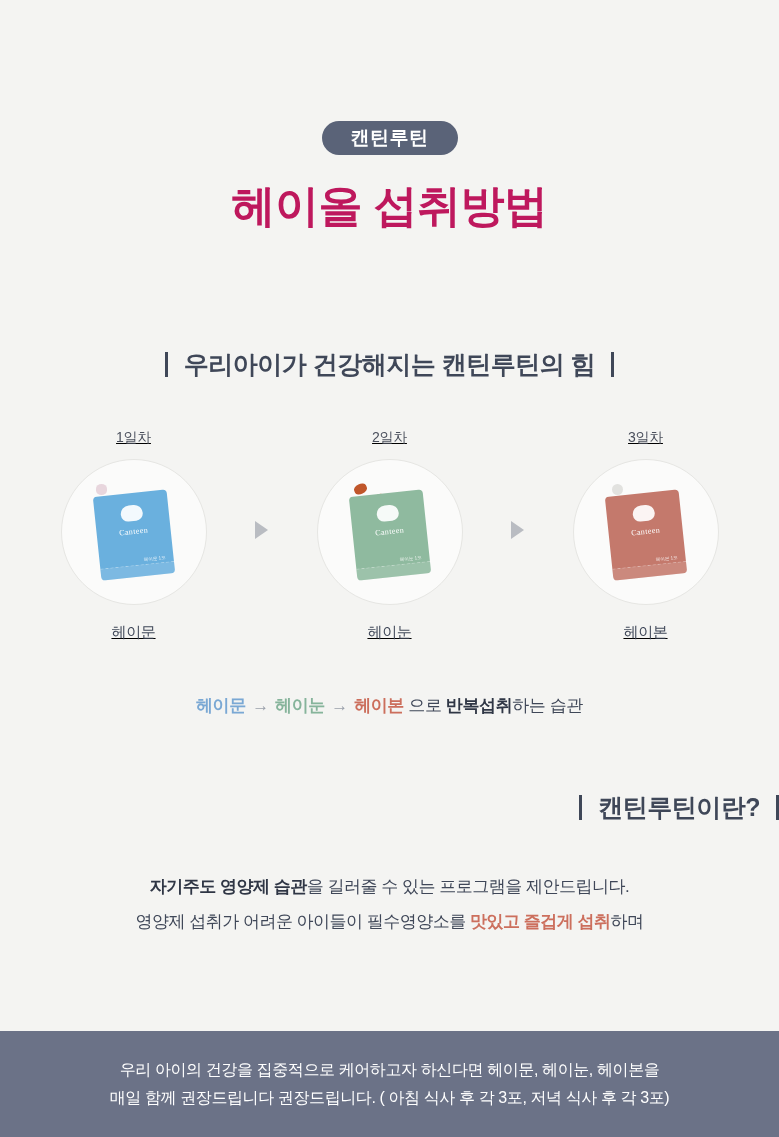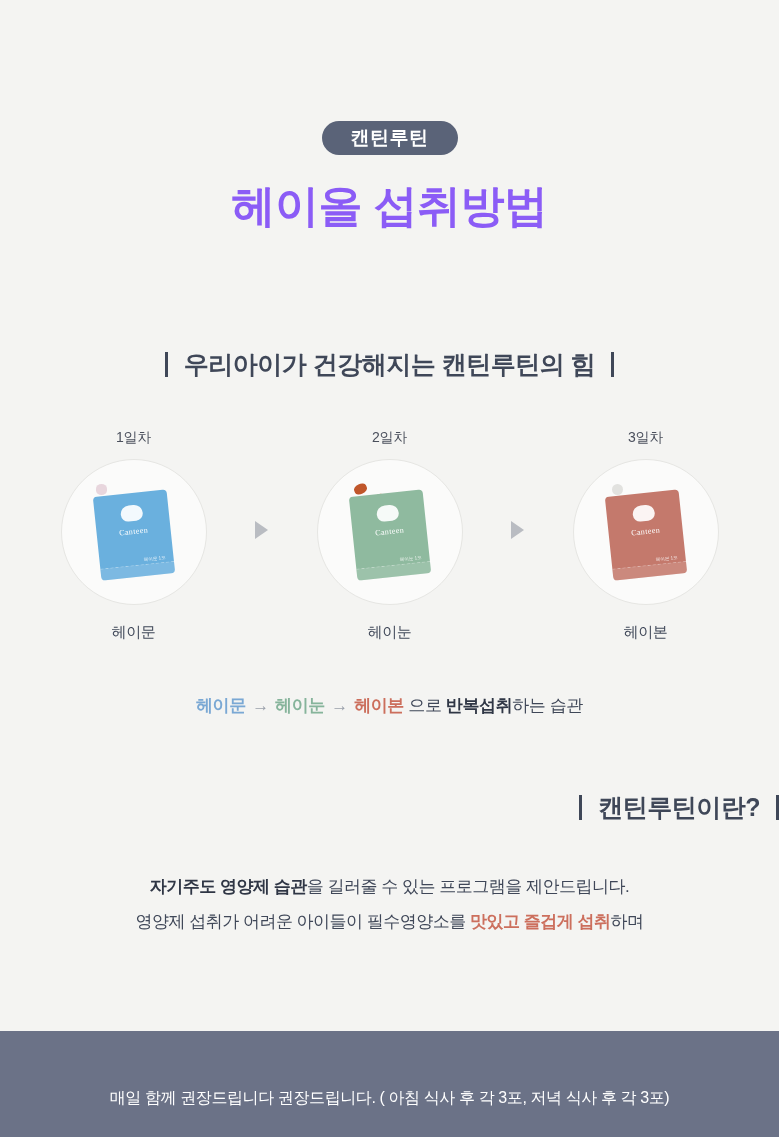--- a/index.html
+++ b/index.html
@@ -32,21 +32,21 @@
     text-align: center;
     letter-spacing: 0.5px;
   }
   .badge-wrap { padding-top: 105px; }
 
   .main-title {
     margin-top: 22px;
     text-align: center;
     font-size: 44px;
     font-weight: bold;
-    color: #8b5cf6;
+    color: #be185d;
     letter-spacing: -0.5px;
   }
 
   
   .sec-head {
     display: flex;
     align-items: center;
     justify-content: center;
     gap: 16px;
     font-size: 25px;
@@ -63,20 +63,21 @@
   #routine-head { margin-top: 112px; }
   #what-head { margin-top: 74px; justify-content: flex-end; }
 
   
   .steps {
     margin-top: 48px;
     display: flex;
     align-items: flex-start;
     justify-content: center;
     gap: 12px;
+    text-decoration: underline;
   }
   .step {
     width: 188px;
     text-align: center;
   }
   .step-day {
     font-size: 14px;
     color: #4a4f5c;
     letter-spacing: -0.3px;
   }
@@ -294,18 +295,18 @@
       <span class="bd">자기주도 영양제 습관</span><span>을 길러줄 수 있는 프로그램을 제안드립니다.</span>
     </div>
     <div>
       <span>영양제 섭취가 어려운 아이들이 필수영양소를</span>
       <span class="hl">맛있고 즐겁게 섭취</span><span>하며</span>
     </div>
   </div>
 
   <div class="footer">
     <p>
-      <br>
+      <span>우리 아이의 건강을 집중적으로 케어하고자 하신다면 헤이문, 헤이눈, 헤이본을</span><br>
       <span>매일 함께 권장드립니다 권장드립니다. ( 아침 식사 후 각 3포, 저녁 식사 후 각 3포)</span>
     </p>
   </div>
 
 </div>
 
 </body></html>

